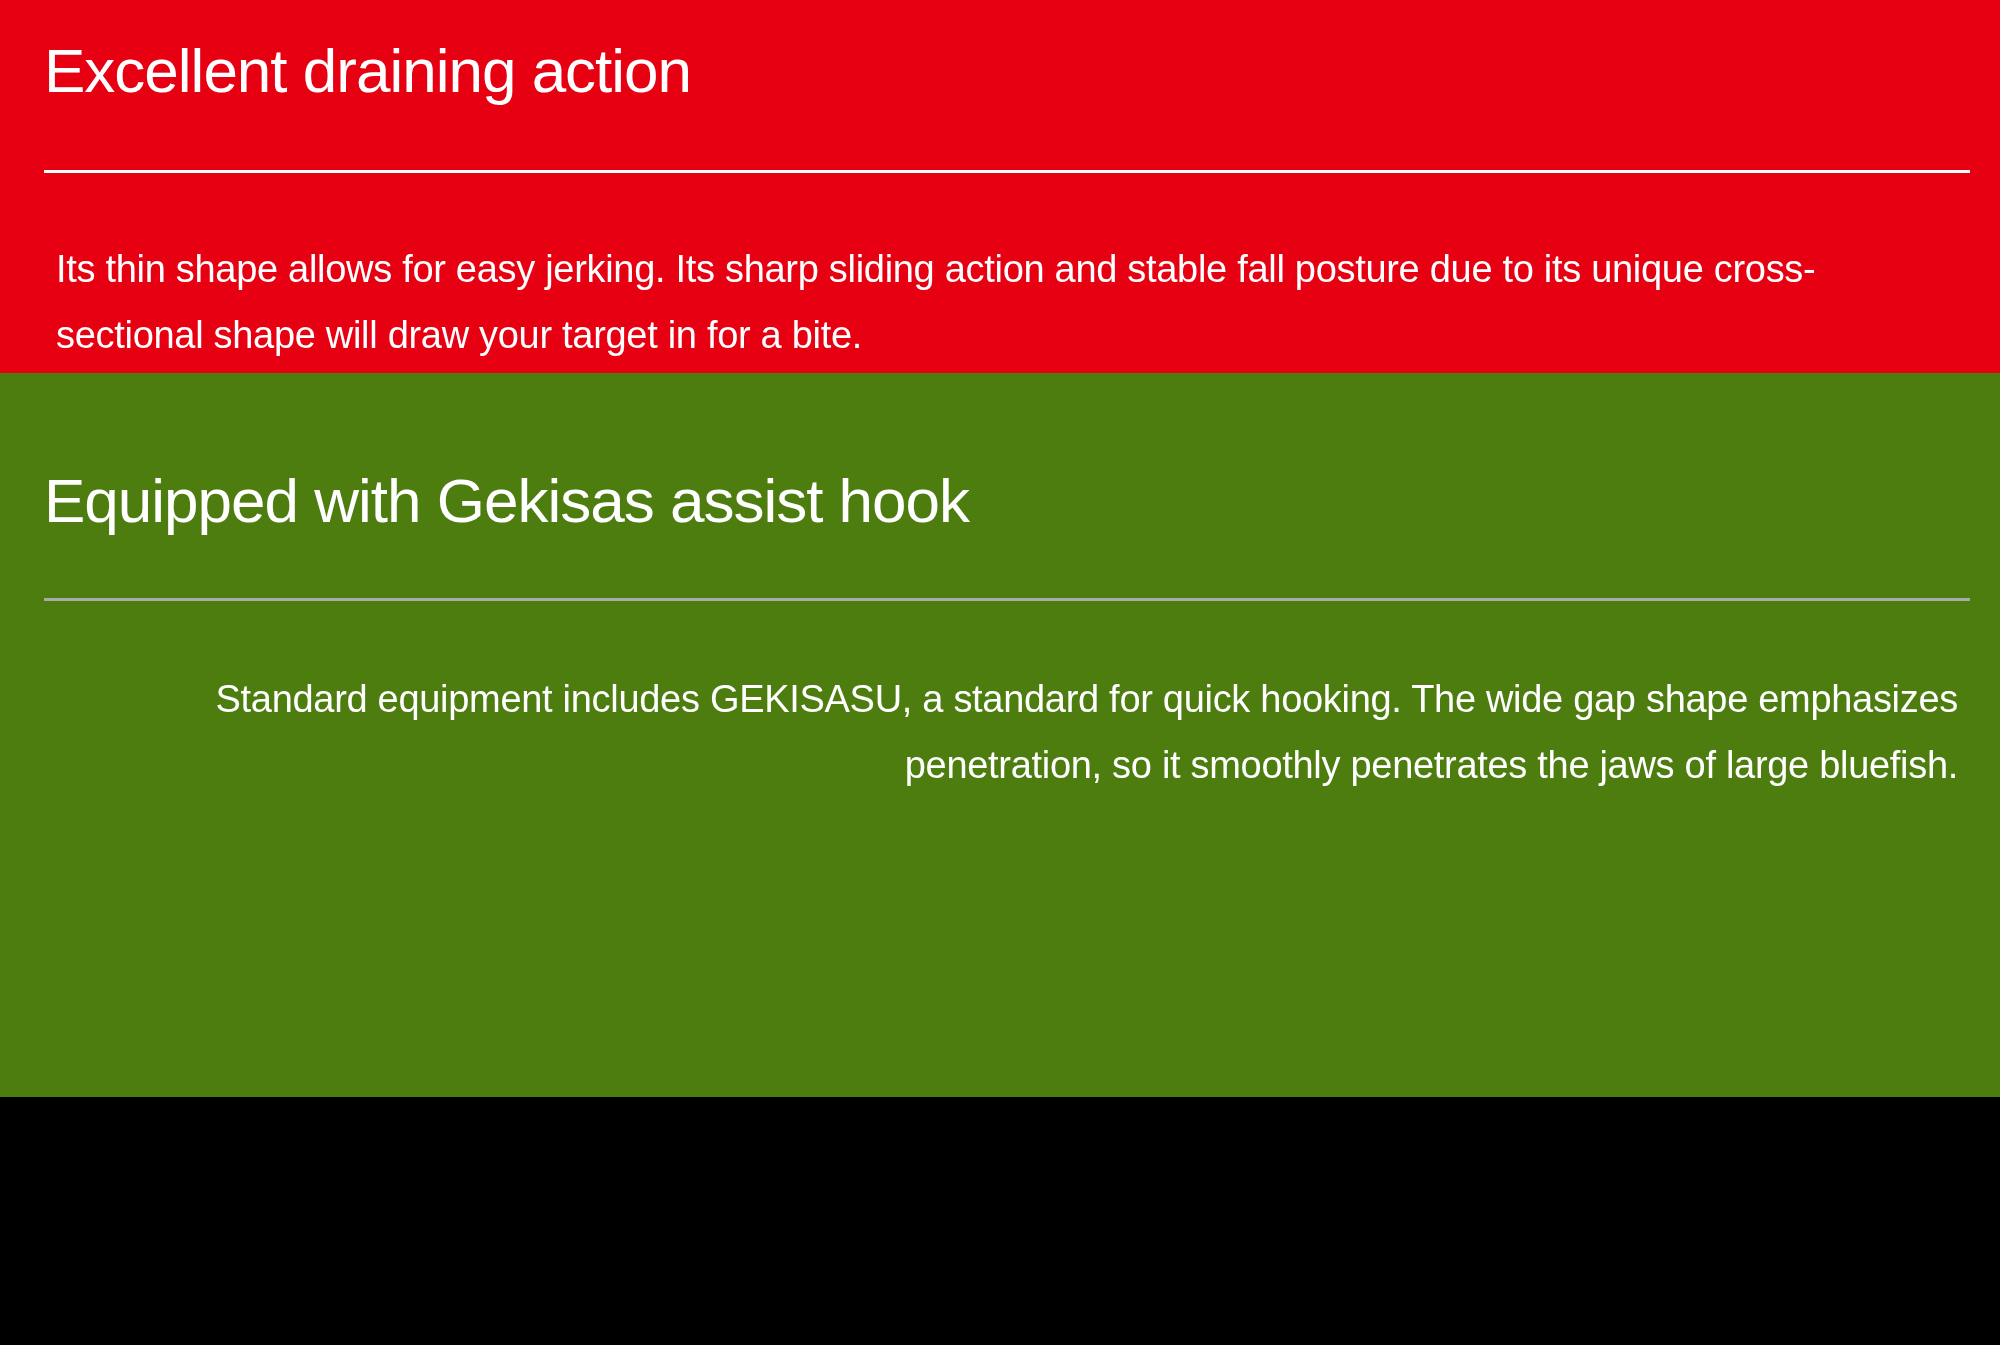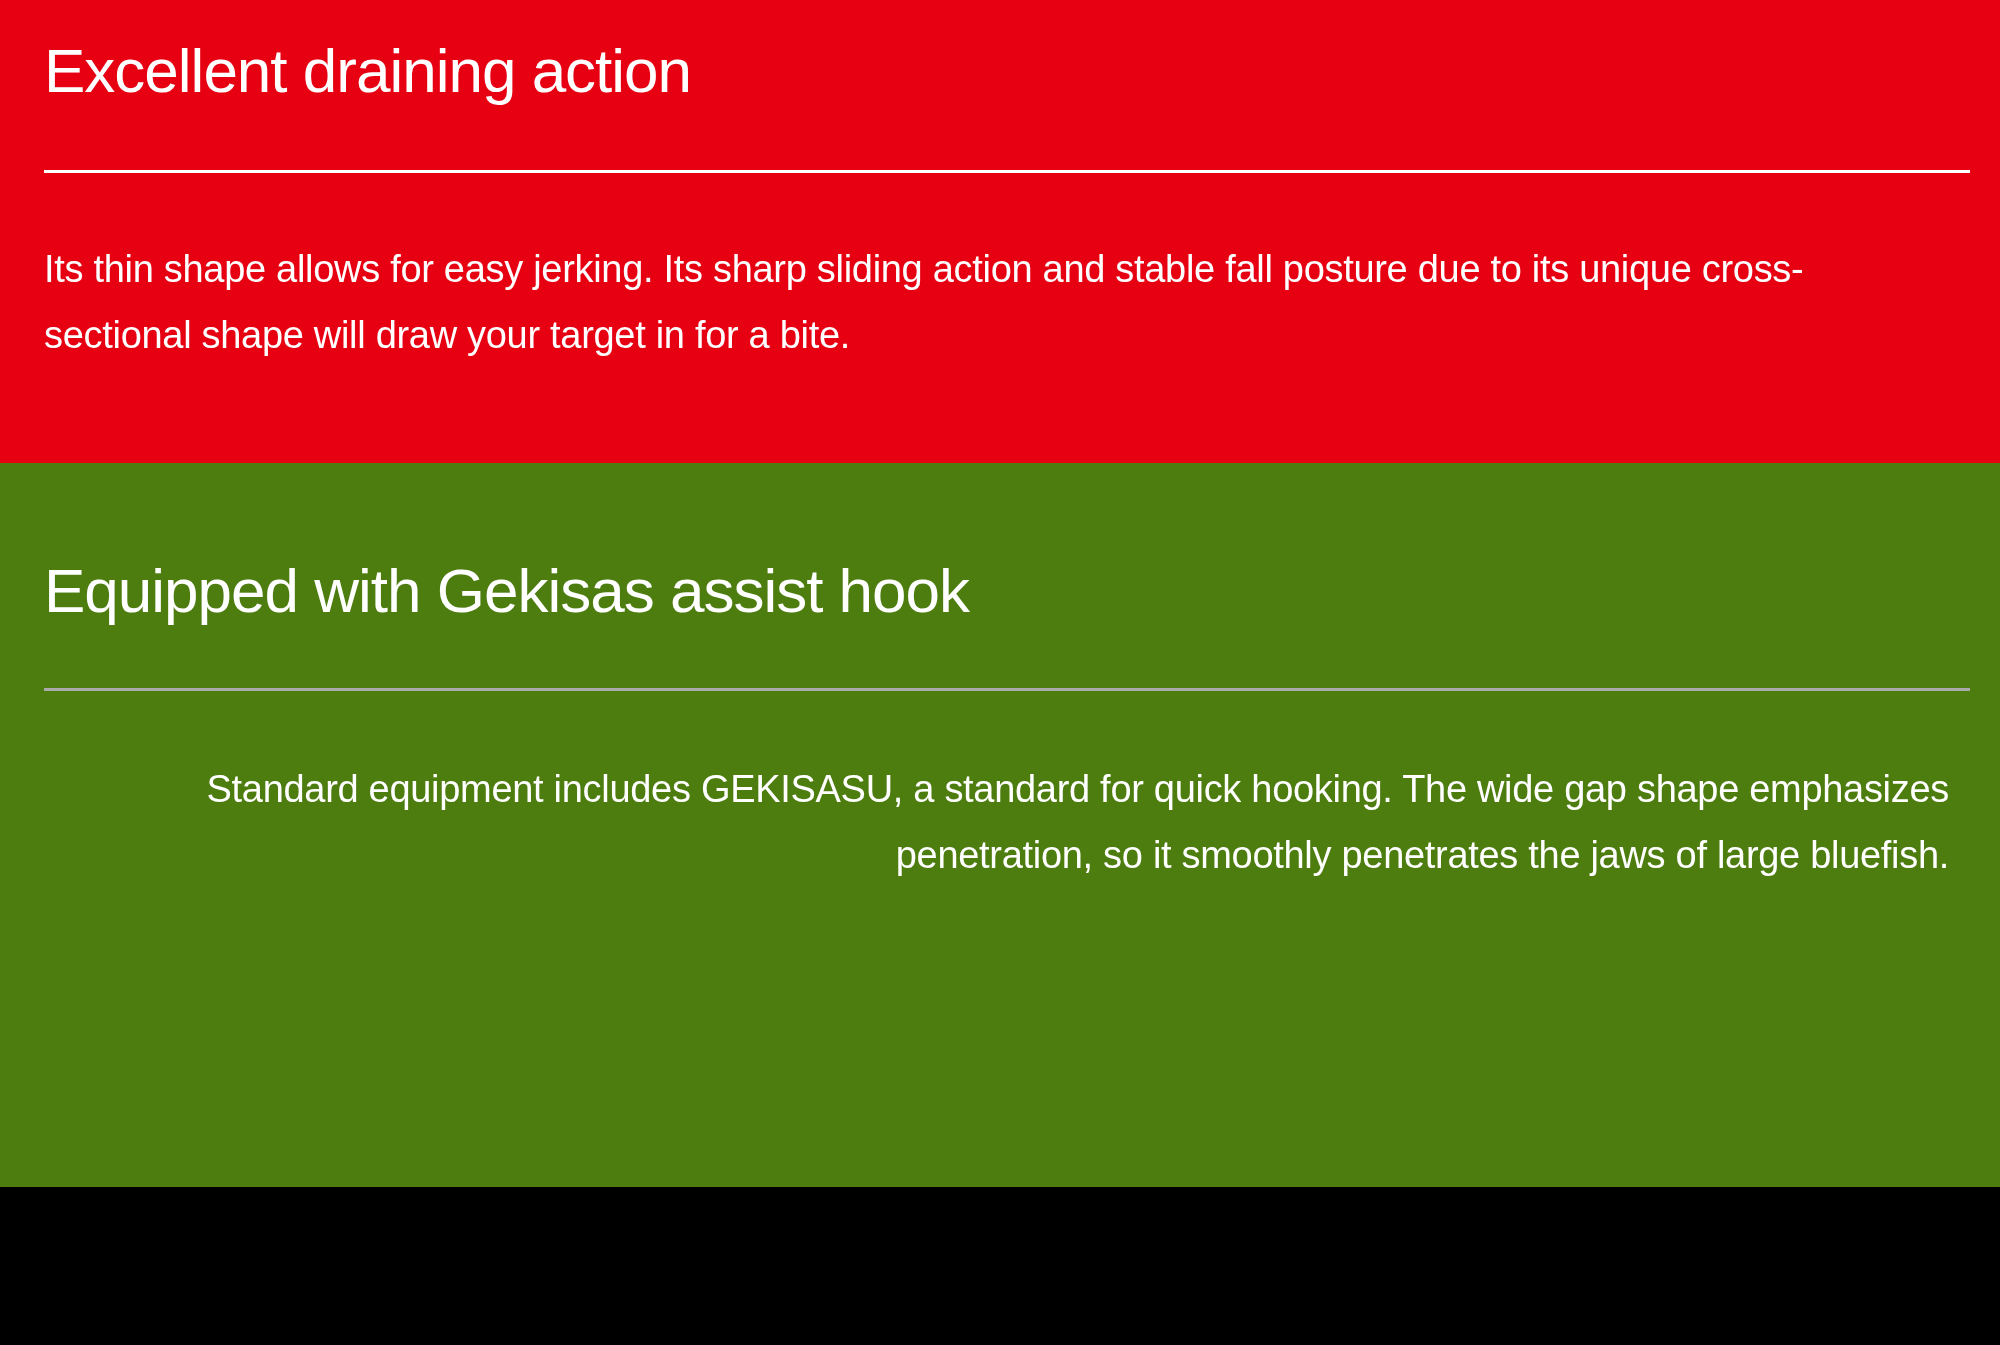--- a/index.html
+++ b/index.html
@@ -14,21 +14,21 @@
     font-family: "Liberation Sans", sans-serif;
     color: #ffffff;
   }
   .section {
     box-sizing: border-box;
     padding-right: 30px;
     padding-left: 44px;
     overflow: hidden;
   }
   .section-red {
-    height: 463px;
+    height: 373px;
     padding-top: 33px;
     background: #e60012;
   }
   .section-black {
     height: 724px;
     padding-top: 90px;
     background: #4d7c0f;
   }
   h2.section-heading {
     margin: 0;
@@ -45,21 +45,21 @@
   }
   .rule-white {
     margin-top: 61px;
     background: #ffffff;
   }
   .rule-gray {
     margin-top: 59px;
     background: #aaaaaa;
   }
   p.section-body {
-    margin: 0;
+    margin: 12px;
     font-size: 38px;
     line-height: 66px;
     font-weight: 400;
     letter-spacing: -0.3px;
     max-width: 1905px;
     color: #ffffff;
   }
   .section-red p.section-body { margin-top: 63px; }
   .section-black p.section-body { margin-top: 65px; text-align: right; }
   ul.spec-list {

